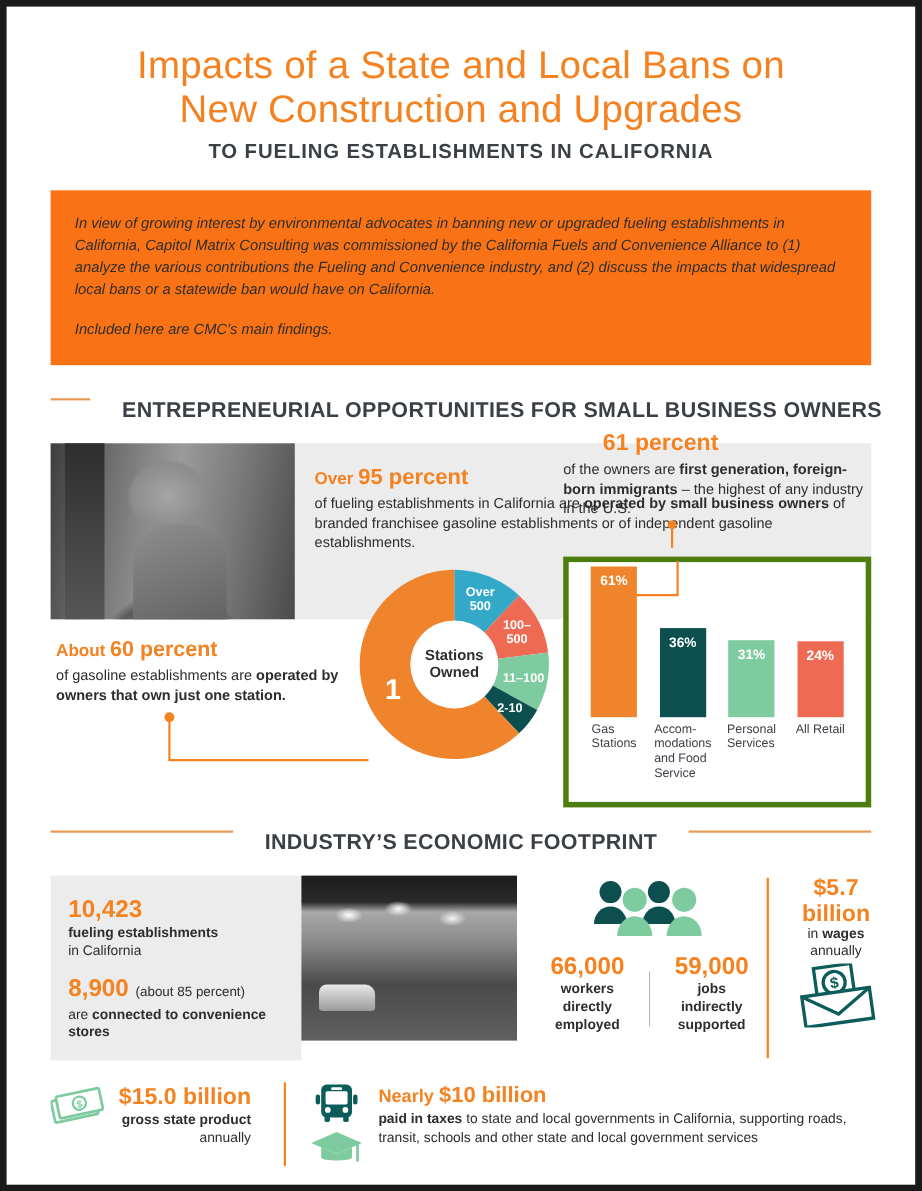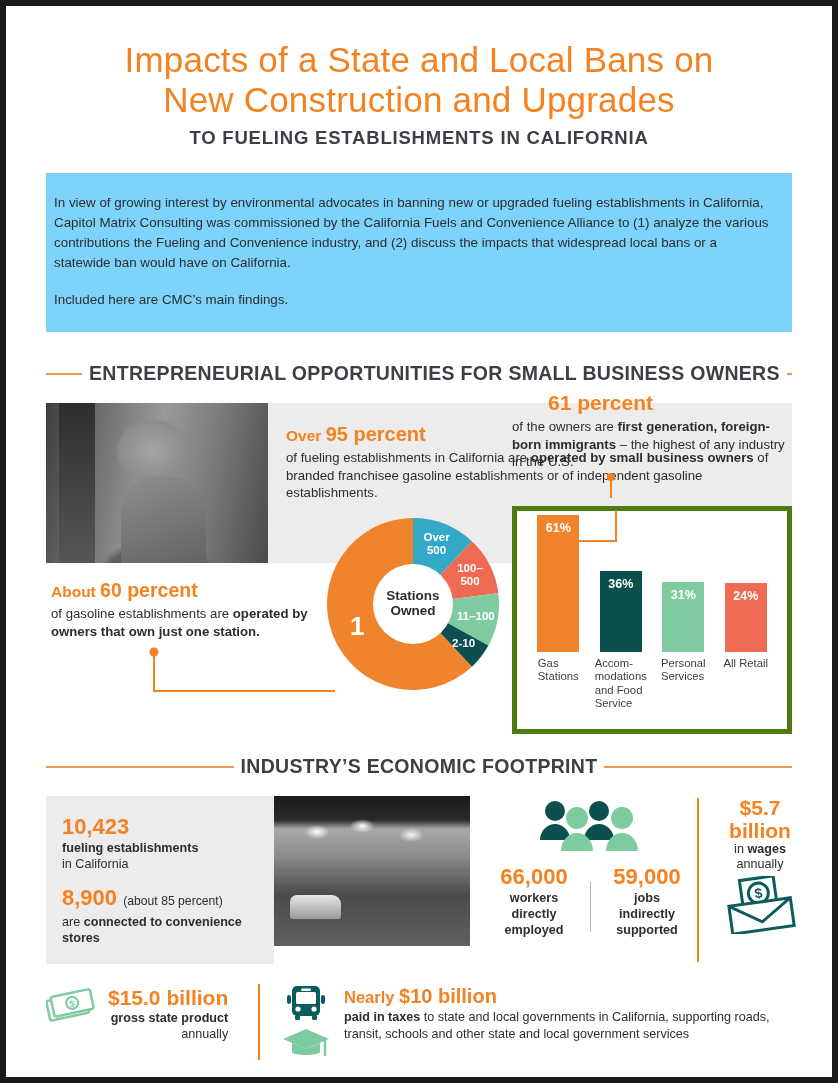--- a/index.html
+++ b/index.html
@@ -29,36 +29,37 @@
     margin-top: 7px;
     color: #3b3f46;
     font-size: 18.5px;
     font-weight: bold;
     letter-spacing: 0.8px;
   }
 
   
   .intro {
     margin: 24px 40px 0 40px;
-    background: #7dd3fc;
-    padding: 20px 22px 22px 8px;
+    background: #f97316;
+    padding: 20px 22px 22px 22px;
+    font-style: italic;
   }
   .intro p {
     color: #2d2d2d;
     font-size: 13.4px;
     line-height: 20px;
   }
   .intro p.second { margin-top: 17px; }
 
   
   .section-head {
     display: flex;
-    align-items: center;
+    align-items: flex-start;
     margin: 30px 40px 0 40px;
-    gap: 7px;
+    gap: 29px;
   }
   .section-head .rule {
     flex: 1 1 auto;
     height: 2px;
     background: #E89A54;
   }
   .section-head .rule.short { max-width: 36px; flex: 0 0 36px; }
   .section-head h2 {
     color: #3b3f46;
     font-size: 19.5px;

